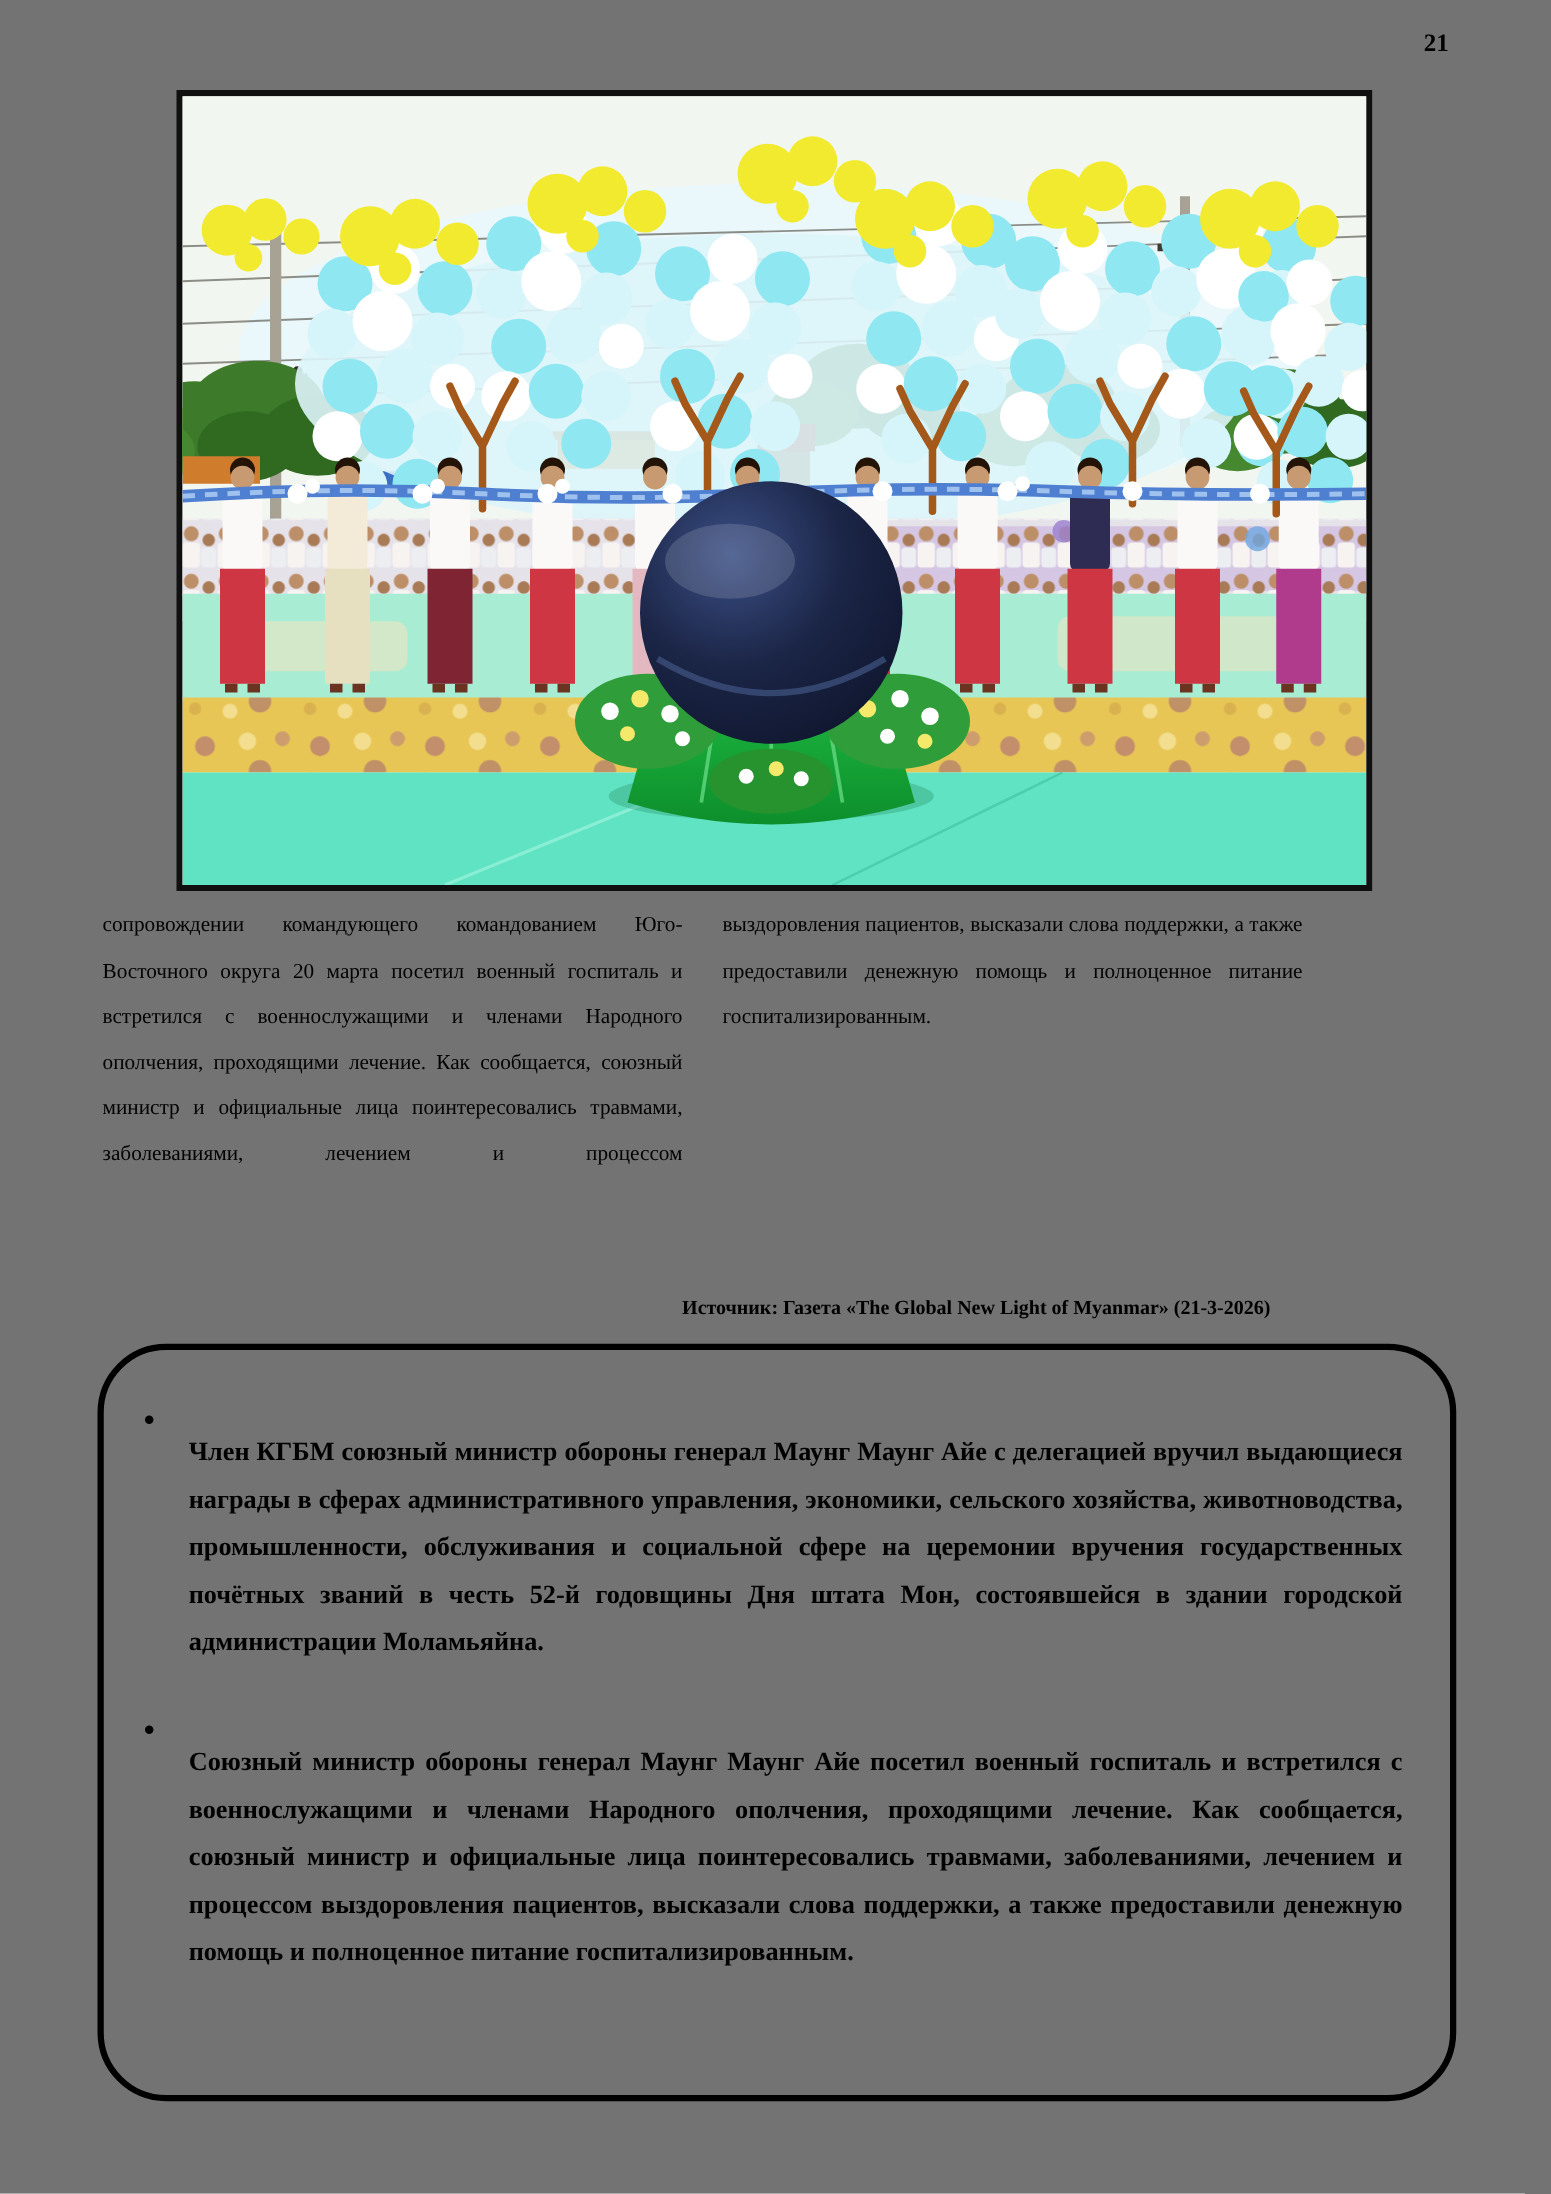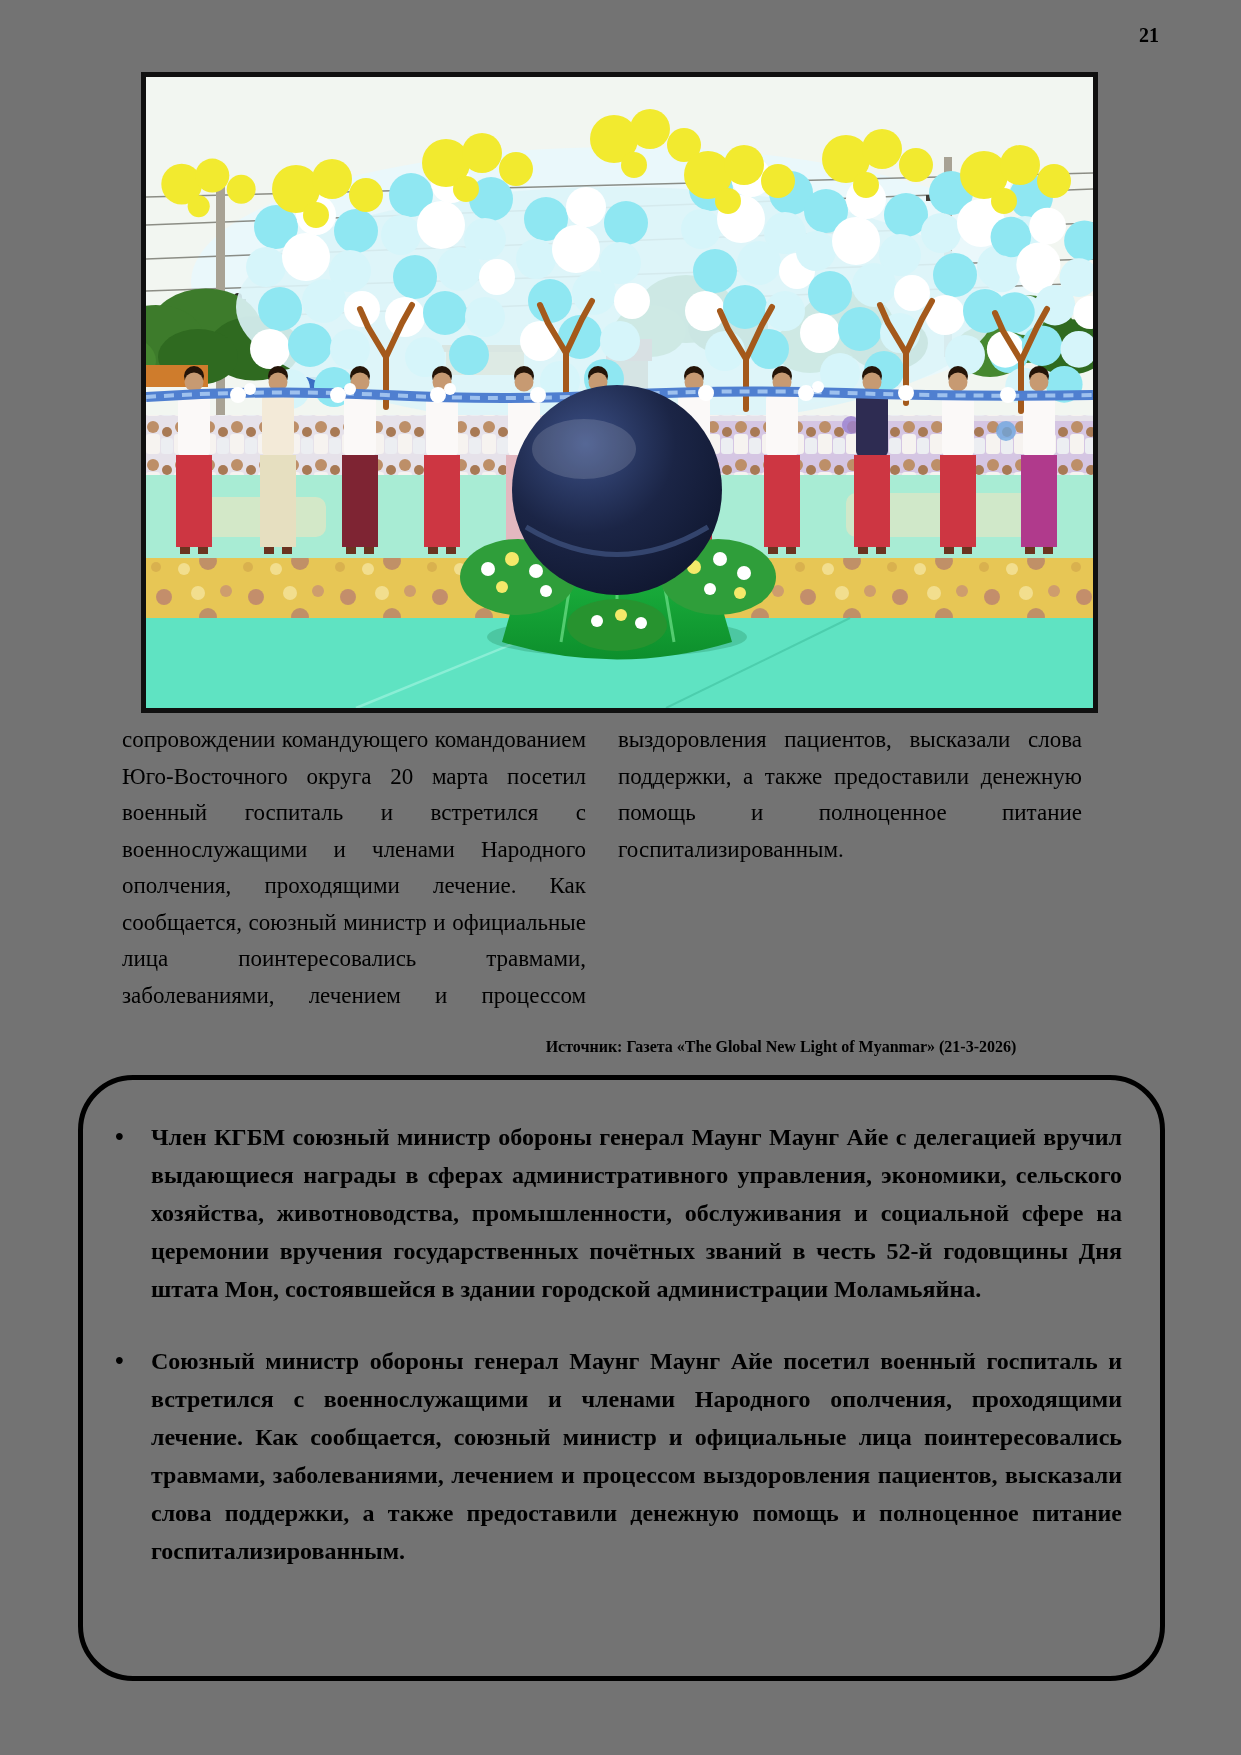--- a/index.html
+++ b/index.html
@@ -2,32 +2,32 @@
 <html style="--text: #000000; --balloon-cyan: #8fe7f2; --balloon-yellow: #f2ea2f; --longyi-red: #cd3642; --floor-teal: #5fe3c2; --carpet-yellow: #e7c655; --garland-blue: #4f7fd0; --sphere-navy: #141c38; --drape-green: #17a832; --tree-green: #3d7b2b; --branch-brown: #a4591b;"><head>
 <meta charset="utf-8">
 <style>
   html,body{margin:0;padding:0;background:#ffffff;}
   .page{position:relative;width:1241px;height:1755px;background:#737373;overflow:hidden;
         font-family:"Liberation Serif","DejaVu Serif",serif;color:var(--text,#000);}
   .page-number{position:absolute;top:24px;right:82px;font-size:20px;font-weight:bold;}
   .photo-frame{position:absolute;left:141px;top:72px;width:957px;height:641px;
         border:5px solid #101010;box-sizing:border-box;background:#f4f8f4;}
   .photo-frame svg{display:block;width:100%;height:100%;}
-  .col{position:absolute;top:722px;width:464px;font-size:23px;line-height:36.5px;
-        text-align:justify;margin-left:40px;}
+  .col{position:absolute;top:722px;width:464px;font-size:17px;line-height:36.5px;
+        text-align:justify;}
   .col-left{left:82px;text-align-last:justify;}
   .col-right{left:578px;}
   .source-line{position:absolute;top:1038px;left:520px;width:522px;text-align:center;
         font-size:16px;font-weight:bold;}
   .summary-box{position:absolute;left:78px;top:1075px;width:1087px;height:606px;
         border:5px solid #000;border-radius:55px;box-sizing:border-box;
         padding:38px 38px 0 24px;}
   .bullet{display:flex;margin-bottom:34px;}
   .bullet-marker{flex:0 0 36px;font-size:25px;line-height:38px;padding-left:8px;font-weight:bold;}
-  .bullet-text{flex:1;font-weight:bold;font-size:24px;line-height:38px;text-align:justify;}
+  .bullet-text{flex:1;font-weight:bold;font-size:21px;line-height:38px;text-align:justify;margin-top:24px;}
   
   .b1{fill:var(--balloon-cyan,#8fe7f2);}
   .b2{fill:#ffffff;}
   .b3{fill:#d6f5fa;}
   .yb{fill:var(--balloon-yellow,#f4ee2e);}
   .tree{fill:var(--tree-green,#3d7b2b);}
   .wire{stroke:#6a6a60;stroke-width:1.5;opacity:.75;fill:none;}
   .pole{fill:#a8a294;}
   .crossarm{fill:#3d3a34;}
   .branch{stroke:var(--branch-brown,#a4591b);stroke-width:6;fill:none;stroke-linecap:round;}

